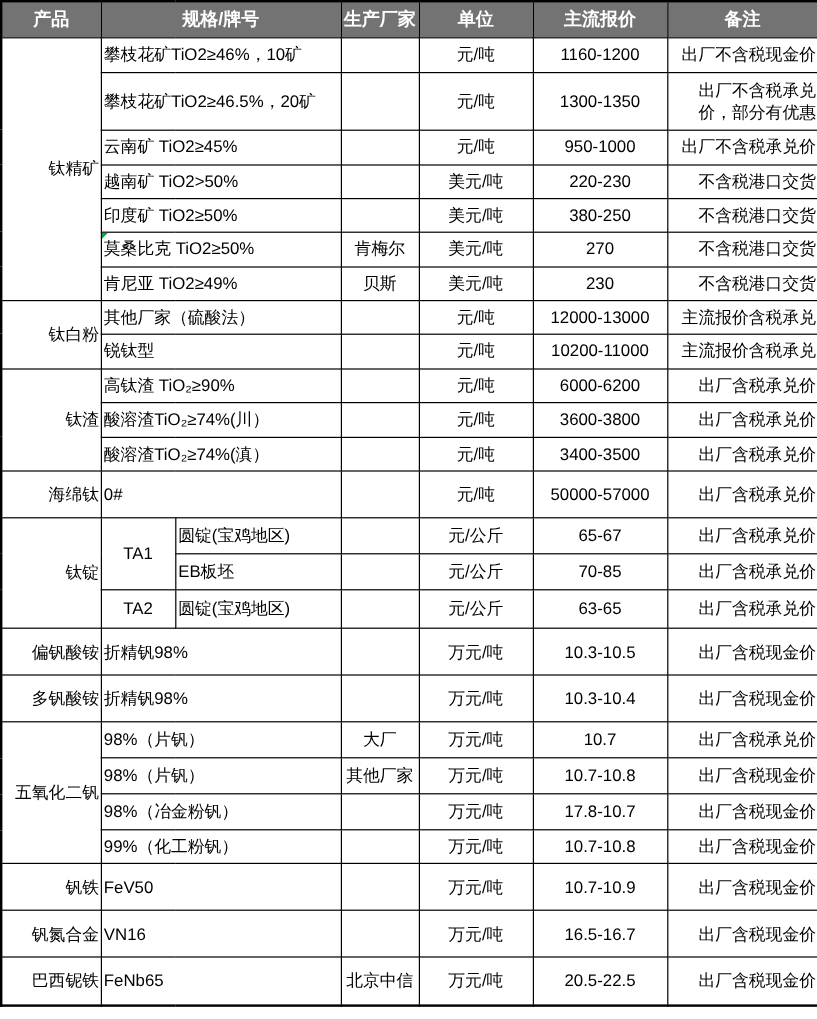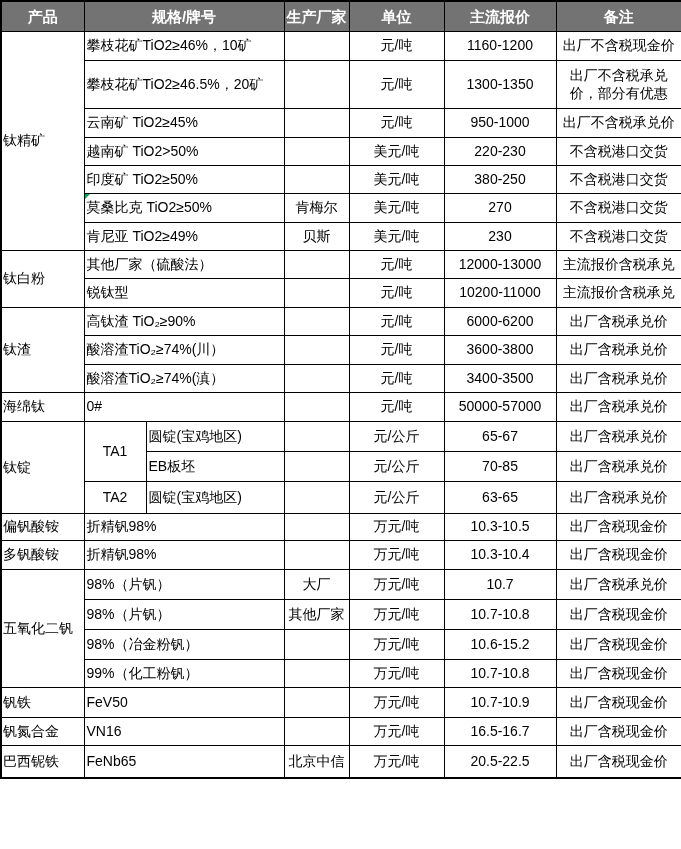--- a/index.html
+++ b/index.html
@@ -22,24 +22,24 @@
     line-height:1.3;
   }
   th{
     background:#737373;
     color:#fff;
     font-weight:bold;
     font-size:15px;
     text-align:center;
     height:28px;
   }
-  td.prod{text-align:left;padding:0 1px;}
+  td.prod{text-align:right;padding:10px 1px;}
   td.grade{text-align:center;padding:0 4px;}
   td.spec{text-align:left;padding:0 2px;}
-  td.note{text-align:center;padding:0 1px;}
+  td.note{text-align:right;padding:0 1px;}
   td.c{text-align:center;}
   td.rel{position:relative;}
   .marker{
     position:absolute;top:0;left:0;width:0;height:0;
     border-top:5px solid #00A650;
     border-right:5px solid transparent;
   }
 </style>
 </head>
 <body>
@@ -215,21 +215,21 @@
       <td class="spec" colspan="2">98%（片钒）</td>
       <td class="c">其他厂家</td>
       <td class="c">万元/吨</td>
       <td class="c">10.7-10.8</td>
       <td class="note">出厂含税现金价</td>
     </tr>
     <tr style="height:30px">
       <td class="spec" colspan="2">98%（冶金粉钒）</td>
       <td class="c"></td>
       <td class="c">万元/吨</td>
-      <td class="c">10.6-15.2</td>
+      <td class="c">17.8-10.7</td>
       <td class="note">出厂含税现金价</td>
     </tr>
     <tr style="height:28px">
       <td class="spec" colspan="2">99%（化工粉钒）</td>
       <td class="c"></td>
       <td class="c">万元/吨</td>
       <td class="c">10.7-10.8</td>
       <td class="note">出厂含税现金价</td>
     </tr>
     <tr style="height:30px">

